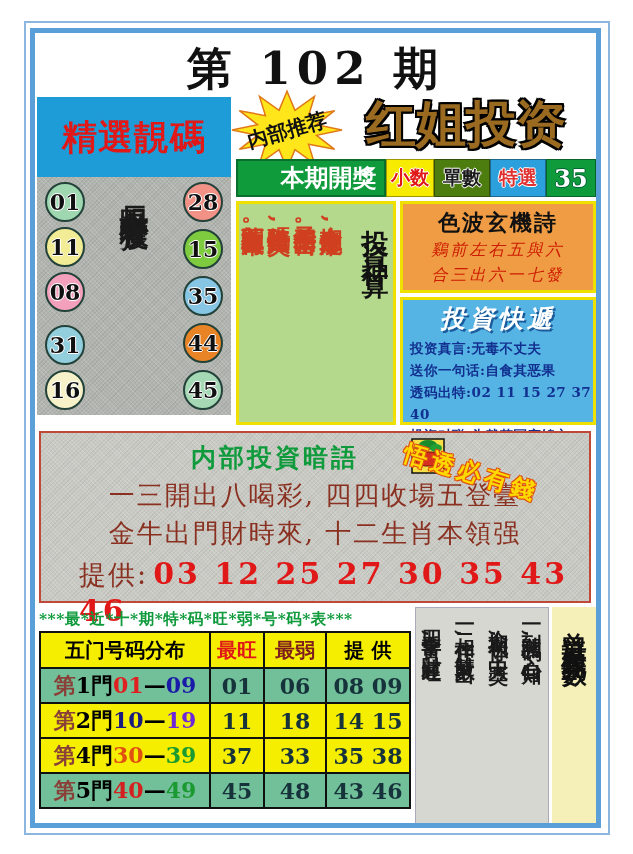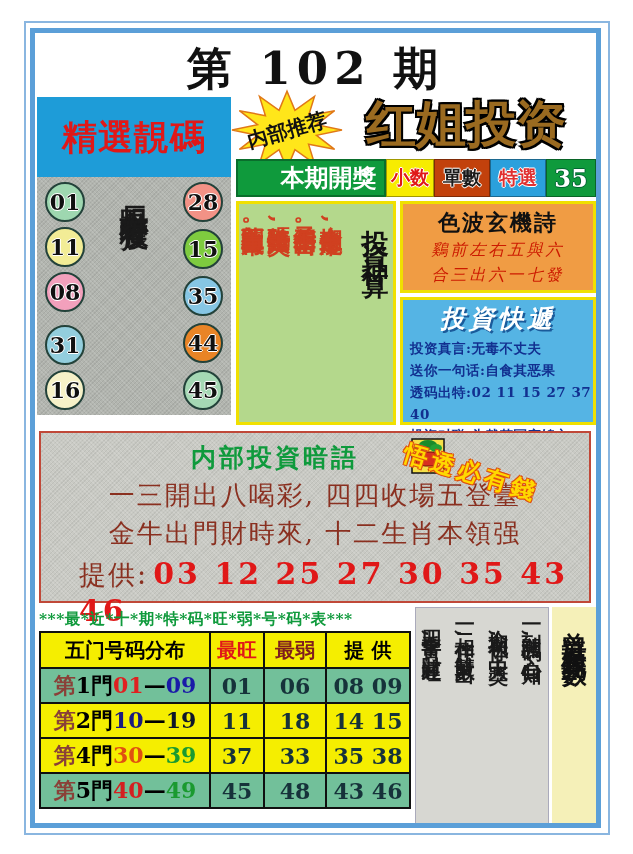--- a/index.html
+++ b/index.html
@@ -121,21 +121,21 @@
       <polygon points="109,40 84,45.2 101.8,59 76.2,54.1 82,72.9 62.8,59.3 55,78 47.2,59.3 28,72.9 33.8,54.1 8.2,59 26,45.2 1,40 26,34.8 8.2,21 33.8,25.9 28,7.1 47.2,20.7 55,2 62.8,20.7 82,7.1 76.2,25.9 101.8,21 84,34.8" fill="#ffe61a" stroke="#e07818" stroke-width="1.5"></polygon>
       <text x="55" y="47" text-anchor="middle" transform="rotate(-16 55 40)" font-size="20" font-weight="bold" fill="#111">内部推荐</text>
     </svg>
   </div>
 
   <div class="brand" style="color: rgb(154, 106, 32);">红姐投资</div>
 
   <div class="draw-bar">
     <div class="draw-label" style="background-color: rgb(15, 154, 60);">本期開獎</div>
     <div class="tag t0" style="background-color: rgb(247, 236, 0); color: rgb(224, 24, 24);">小数</div>
-    <div class="tag t1" style="background-color: #c2410c; color: rgb(26, 26, 26);">單數</div>
+    <div class="tag t1" style="background-color: #4d7c0f; color: rgb(26, 26, 26);">單數</div>
     <div class="tag t2" style="background-color: rgb(43, 160, 220); color: rgb(224, 48, 48);">特選</div>
     <div class="tag t3" style="background-color: rgb(15, 154, 60); color: rgb(255, 255, 255);">35</div>
   </div>
 
   <div class="fortune" style="background-color: rgb(180, 216, 140);">
     <div class="f-cols">
       <div class="f-col" style="color: rgb(208, 64, 32);">藍紅開出生肖東。</div>
       <div class="f-col" style="color: rgb(208, 64, 32);">特碼猜出是美人,</div>
       <div class="f-col" style="color: rgb(208, 64, 32);">子午相衝三合出。</div>
       <div class="f-col" style="color: rgb(208, 64, 32);">今期生肖定龍羊,</div>
@@ -188,21 +188,21 @@
         <th class="c-weak" style="color: #7f1d1d;">最弱</th>
         <th class="c-prov">提  供</th>
       </tr>
       <tr style="background-color: rgb(114, 192, 154);">
         <td class="row-label"><span style="color: rgb(138, 64, 56);">第</span><span>1</span><span>門</span><span style="color: rgb(224, 32, 32);">01</span><span>—</span><span style="color: rgb(26, 26, 168);">09</span></td>
         <td class="num-cell">01</td>
         <td class="num-cell">06</td>
         <td class="num-cell">08 09</td>
       </tr>
       <tr style="background-color: rgb(245, 238, 0);">
-        <td class="row-label"><span style="color: rgb(138, 64, 56);">第</span><span>2</span><span>門</span><span style="color: rgb(26, 26, 128);">10</span><span>—</span><span style="color: #0f172a;">19</span></td>
+        <td class="row-label"><span style="color: rgb(138, 64, 56);">第</span><span>2</span><span>門</span><span style="color: rgb(26, 26, 128);">10</span><span>—</span><span style="color: #6d28d9;">19</span></td>
         <td class="num-cell">11</td>
         <td class="num-cell">18</td>
         <td class="num-cell">14 15</td>
       </tr>
       <tr style="background-color: rgb(245, 238, 0);">
         <td class="row-label"><span style="color: rgb(138, 64, 56);">第</span><span>4</span><span>門</span><span style="color: rgb(224, 80, 16);">30</span><span>—</span><span style="color: rgb(26, 154, 48);">39</span></td>
         <td class="num-cell">37</td>
         <td class="num-cell">33</td>
         <td class="num-cell">35 38</td>
       </tr>

